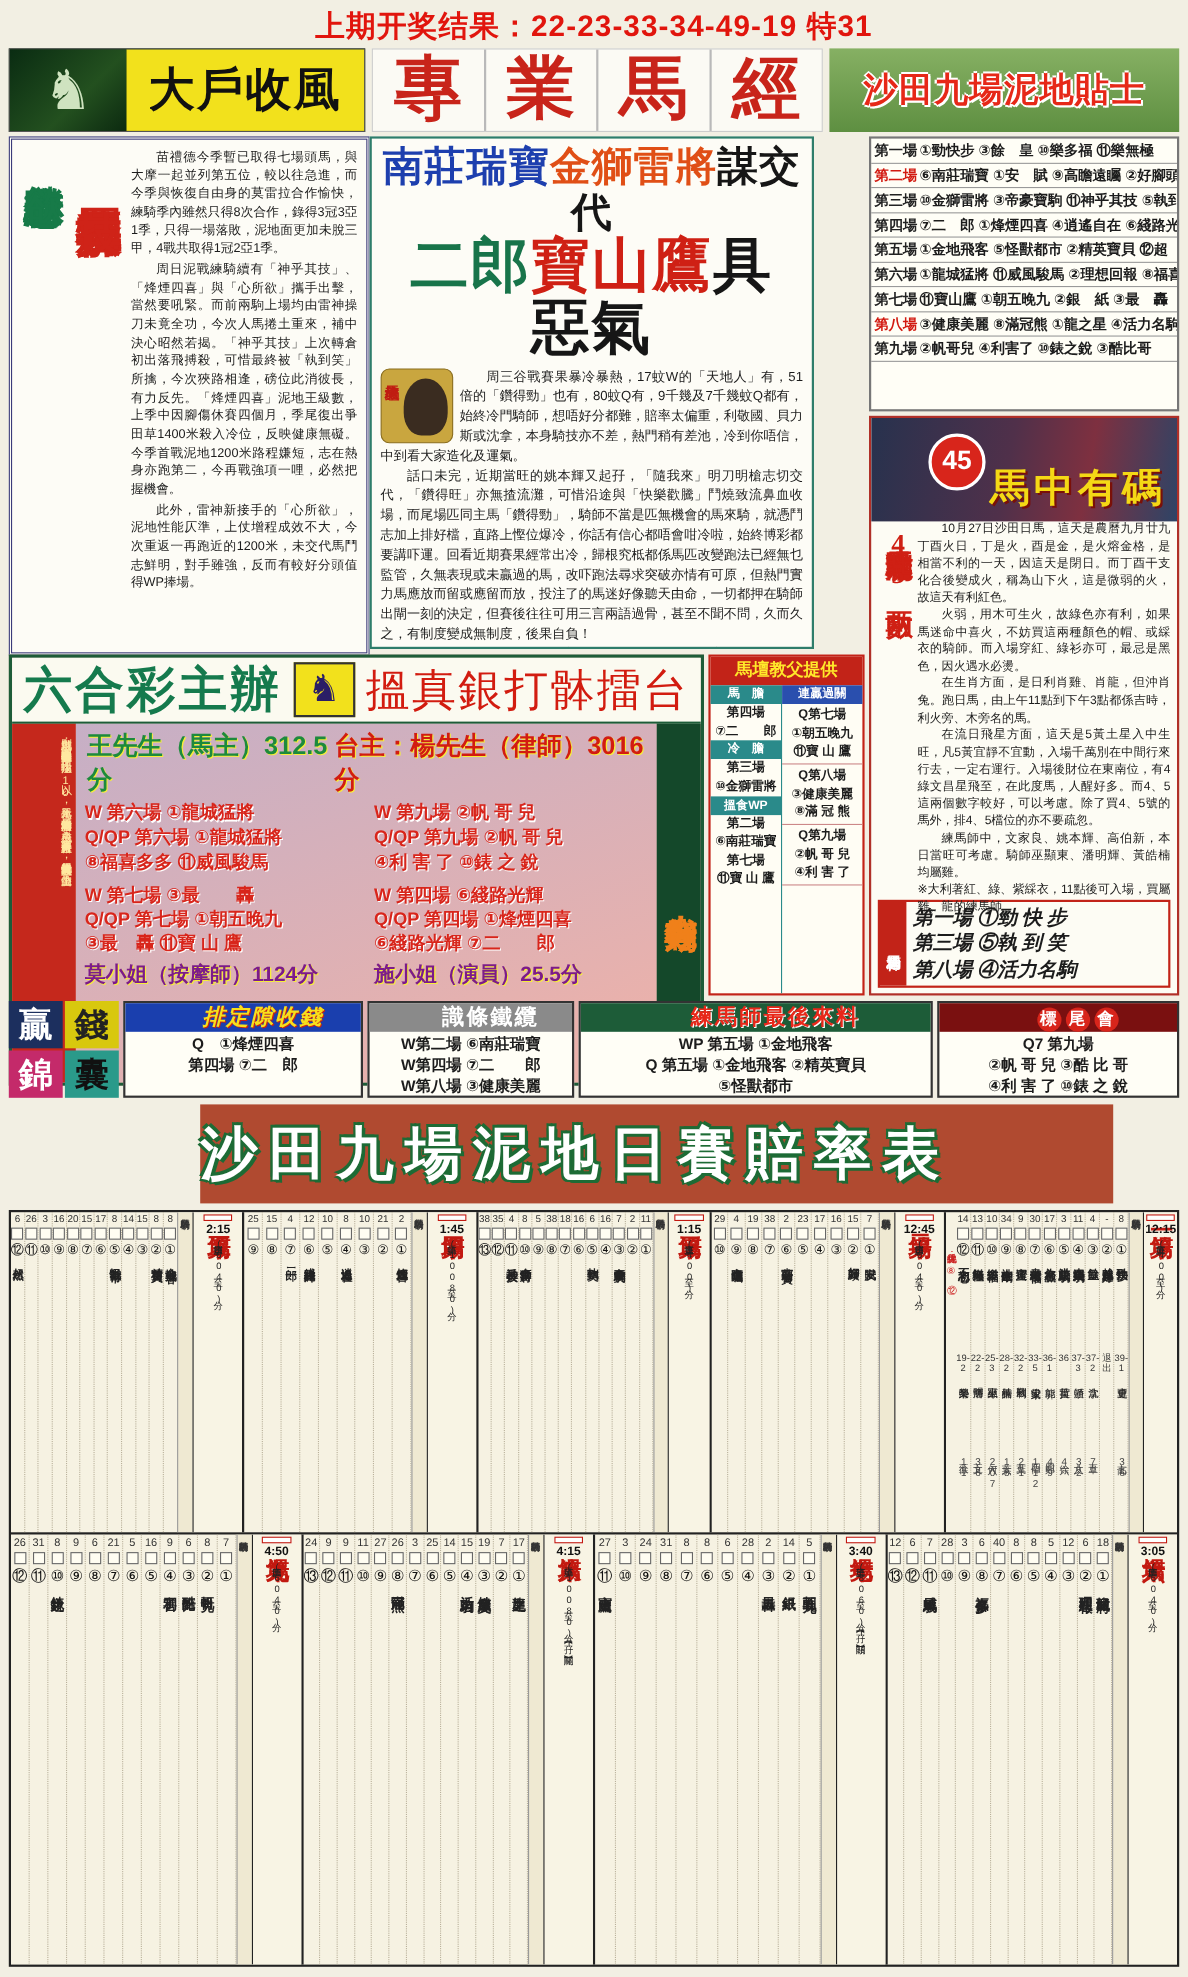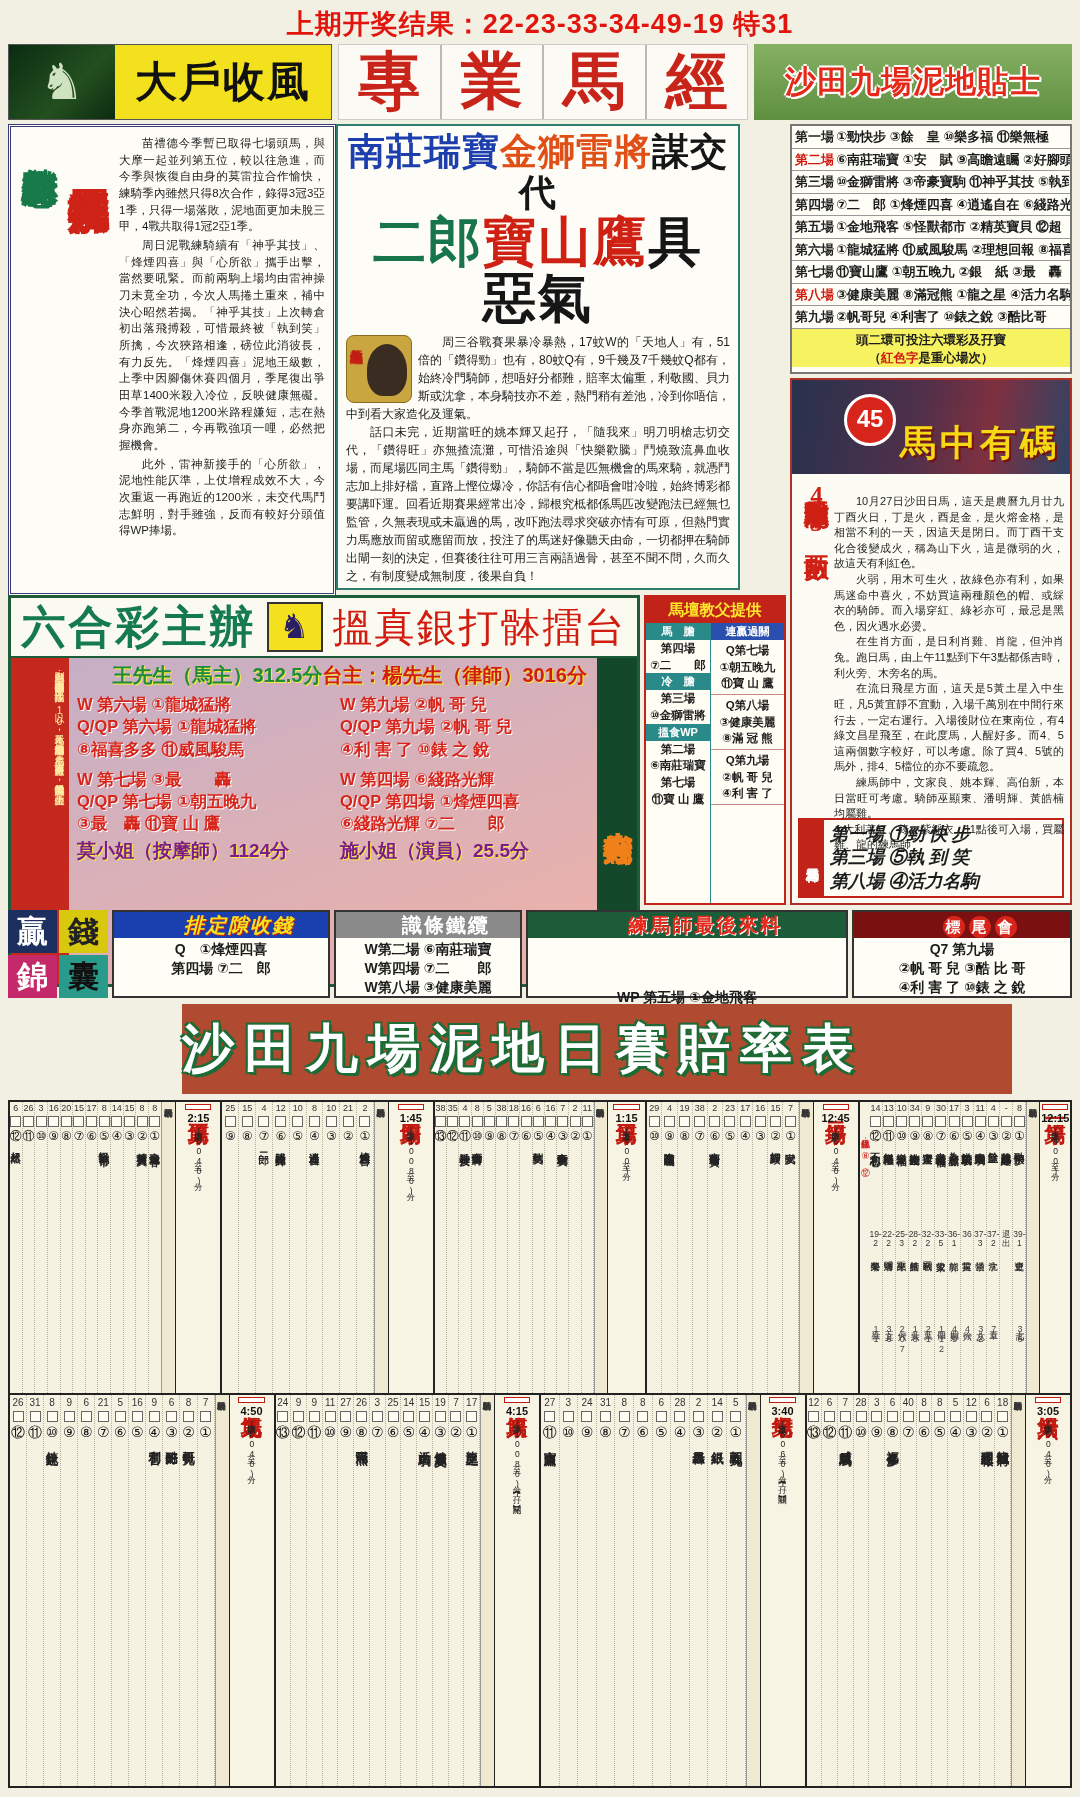--- a/index.html
+++ b/index.html
@@ -59,21 +59,21 @@
   #horse-code{position:absolute;left:790px;top:378px;width:282px;height:527px;background:#fdfcf4;
     border:2px solid #b03028;box-sizing:border-box;overflow:hidden;}
   #hc-photo{height:94px;background:linear-gradient(100deg,#27324e 0%,#50304a 45%,#7e3040 70%,#2e4466 100%);position:relative;}
   #hc-badge{position:absolute;left:52px;top:14px;width:46px;height:46px;border-radius:50%;background:#d8251b;
     border:3px solid #fff;color:#fff;font-size:24px;font-weight:bold;text-align:center;line-height:44px;}
   #hc-title{position:absolute;right:10px;bottom:6px;color:#f5d915;font-size:36px;font-weight:bold;letter-spacing:4px;
     font-family:"Liberation Serif","DejaVu Serif",serif;text-shadow:2px 2px 0 #7a1008;}
   #hc-main{display:flex;height:340px;}
   #hc-side{width:36px;color:#cf2014;font-weight:bold;font-size:25px;line-height:1.12;padding-top:8px;
     font-family:"Liberation Serif","DejaVu Serif",serif;margin-left:2px;}
-  #hc-paras{flex:1;font-size:11px;line-height:1.42;text-align:justify;padding:20px 6px 0 4px;}
+  #hc-paras{flex:1;font-size:11px;line-height:1.42;text-align:justify;padding:0 6px 0 4px;}
   #hc-paras p{margin:0;text-indent:2em;}
   #hc-paras p.note{text-indent:0;}
   #hc-sel{margin:4px 6px;border:2px solid #c22318;display:flex;height:76px;}
   #hc-sel-label{width:24px;background:#c22318;color:#fff;font-size:13px;font-weight:bold;
     writing-mode:vertical-rl;text-orientation:upright;text-align:center;line-height:24px;}
   #hc-sel-lines{flex:1;padding:3px 6px;}
   .hc-sel-line{font-size:18px;font-weight:bold;font-style:italic;line-height:1.3;
     font-family:"Liberation Serif","DejaVu Serif",serif;white-space:nowrap;}
   
   #marksix{position:absolute;left:8px;top:595px;width:632px;height:392px;border:3px solid #1d5c38;
@@ -83,21 +83,21 @@
     font-family:"Liberation Serif","DejaVu Serif",serif;}
   #ms-horse-icon{width:52px;height:46px;background:#f2e11c;border:2px solid #333;color:#2a1e66;
     font-size:34px;line-height:44px;text-align:center;}
   #ms-h-right{color:#d21c10;font-size:40px;font-weight:normal;letter-spacing:2px;
     font-family:"Liberation Serif","DejaVu Serif",serif;}
   #ms-content{flex:1;display:flex;}
   #ms-rules{width:58px;background:#c5281c;color:#ffe9a0;font-size:10px;line-height:1.25;
     padding:6px 4px;box-sizing:border-box;}
   #ms-mid{flex:1;padding:2px 8px;background:
     linear-gradient(160deg,rgba(60,80,200,.25),rgba(220,60,50,.2)),#f4cfc5;}
-  #ms-names{display:flex;justify-content:flex-end;font-size:20px;font-weight:bold;margin:2px 2px 4px 2px;}
+  #ms-names{display:flex;justify-content:space-between;font-size:23px;font-weight:bold;margin:2px 2px 4px 2px;}
   #ms-name-1{color:#1d8a3c;text-shadow:1px 1px 0 #f7ef3a;}
   #ms-name-2{color:#d21c10;text-shadow:1px 1px 0 #f7ef3a;}
   #ms-grid{display:grid;grid-template-columns:1fr 1fr;column-gap:14px;row-gap:8px;}
   .ms-group .ms-line{color:#d8251b;font-weight:bold;font-size:16.5px;line-height:1.35;white-space:nowrap;
     text-shadow:1px 1px 0 #fff;}
   .ms-pname{color:#7c1b8a;font-weight:bold;font-size:19px;margin-top:3px;text-shadow:1px 1px 0 #f7ef3a;white-space:nowrap;}
   #ms-banner{width:40px;background:#14482a;color:#f0801a;font-size:30px;font-weight:bold;
     text-align:center;padding-top:10px;line-height:1.25;font-family:"Liberation Serif","DejaVu Serif",serif;}
   
   #godfather{position:absolute;left:644px;top:595px;width:142px;height:310px;border:2px solid #c22318;
@@ -215,24 +215,20 @@
 <div id="tips-box">
     <div class="tips-row"><span class="tips-race">第一場</span><span class="tips-picks">①勁快步 ③餘　皇 ⑩樂多福 ⑪樂無極</span></div>
     <div class="tips-row"><span class="tips-race hot">第二場</span><span class="tips-picks">⑥南莊瑞寶 ①安　賦 ⑨高瞻遠矚 ②好腳頭</span></div>
     <div class="tips-row"><span class="tips-race">第三場</span><span class="tips-picks">⑩金獅雷將 ③帝豪寶駒 ⑪神乎其技 ⑤執到笑</span></div>
     <div class="tips-row"><span class="tips-race">第四場</span><span class="tips-picks">⑦二　郎 ①烽煙四喜 ④逍遙自在 ⑥綫路光輝</span></div>
     <div class="tips-row"><span class="tips-race">第五場</span><span class="tips-picks">①金地飛客 ⑤怪獸都市 ②精英寶貝 ⑫超　然</span></div>
     <div class="tips-row"><span class="tips-race">第六場</span><span class="tips-picks">①龍城猛將 ⑪威風駿馬 ②理想回報 ⑧福喜多多</span></div>
     <div class="tips-row"><span class="tips-race">第七場</span><span class="tips-picks">⑪寶山鷹 ①朝五晚九 ②銀　紙 ③最　轟</span></div>
     <div class="tips-row"><span class="tips-race hot">第八場</span><span class="tips-picks">③健康美麗 ⑧滿冠熊 ①龍之星 ④活力名駒</span></div>
     <div class="tips-row"><span class="tips-race">第九場</span><span class="tips-picks">②帆哥兒 ④利害了 ⑩錶之銳 ③酷比哥</span></div>
-    <div id="tips-note">
-      <div>頭二環可投注六環彩及孖寶</div>
-      <div><span>（</span><span class="red">紅色字</span><span>是重心場次）</span></div>
-    </div>
   </div>
 
 <div id="horse-code">
   <div id="hc-photo">
     <div id="hc-badge">45</div>
     <div id="hc-title">馬中有碼</div>
   </div>
   <div id="hc-main">
     <div id="hc-side" class="vtext">本日利雞龍旺45兩數</div>
     <div id="hc-paras">
@@ -348,21 +344,21 @@
       </div>
     </div>
     <div class="strip-box" style="width: 188px;">
       <div class="strip-head sh-gray">識條鐵纜</div>
       <div class="strip-body">
         <div>W第二場 ⑥南莊瑞寶</div>
         <div>W第四場 ⑦二　　郎</div>
         <div>W第八場 ③健康美麗</div>
       </div>
     </div>
-    <div class="strip-box" style="width: 322px; gap: 48px;">
+    <div class="strip-box" style="width: 322px;">
       <div class="strip-head sh-green">練馬師最後來料</div>
       <div class="strip-body">
         <div>WP 第五場 ①金地飛客</div>
         <div>Q 第五場 ①金地飛客 ②精英寶貝</div>
         <div>⑤怪獸都市</div>
       </div>
     </div>
     <div class="strip-box" style="width: 220px;">
       <div class="strip-head sh-maroon"><span class="circ-ch">標</span><span class="circ-ch">尾</span><span class="circ-ch">會</span></div>
       <div class="strip-body">

